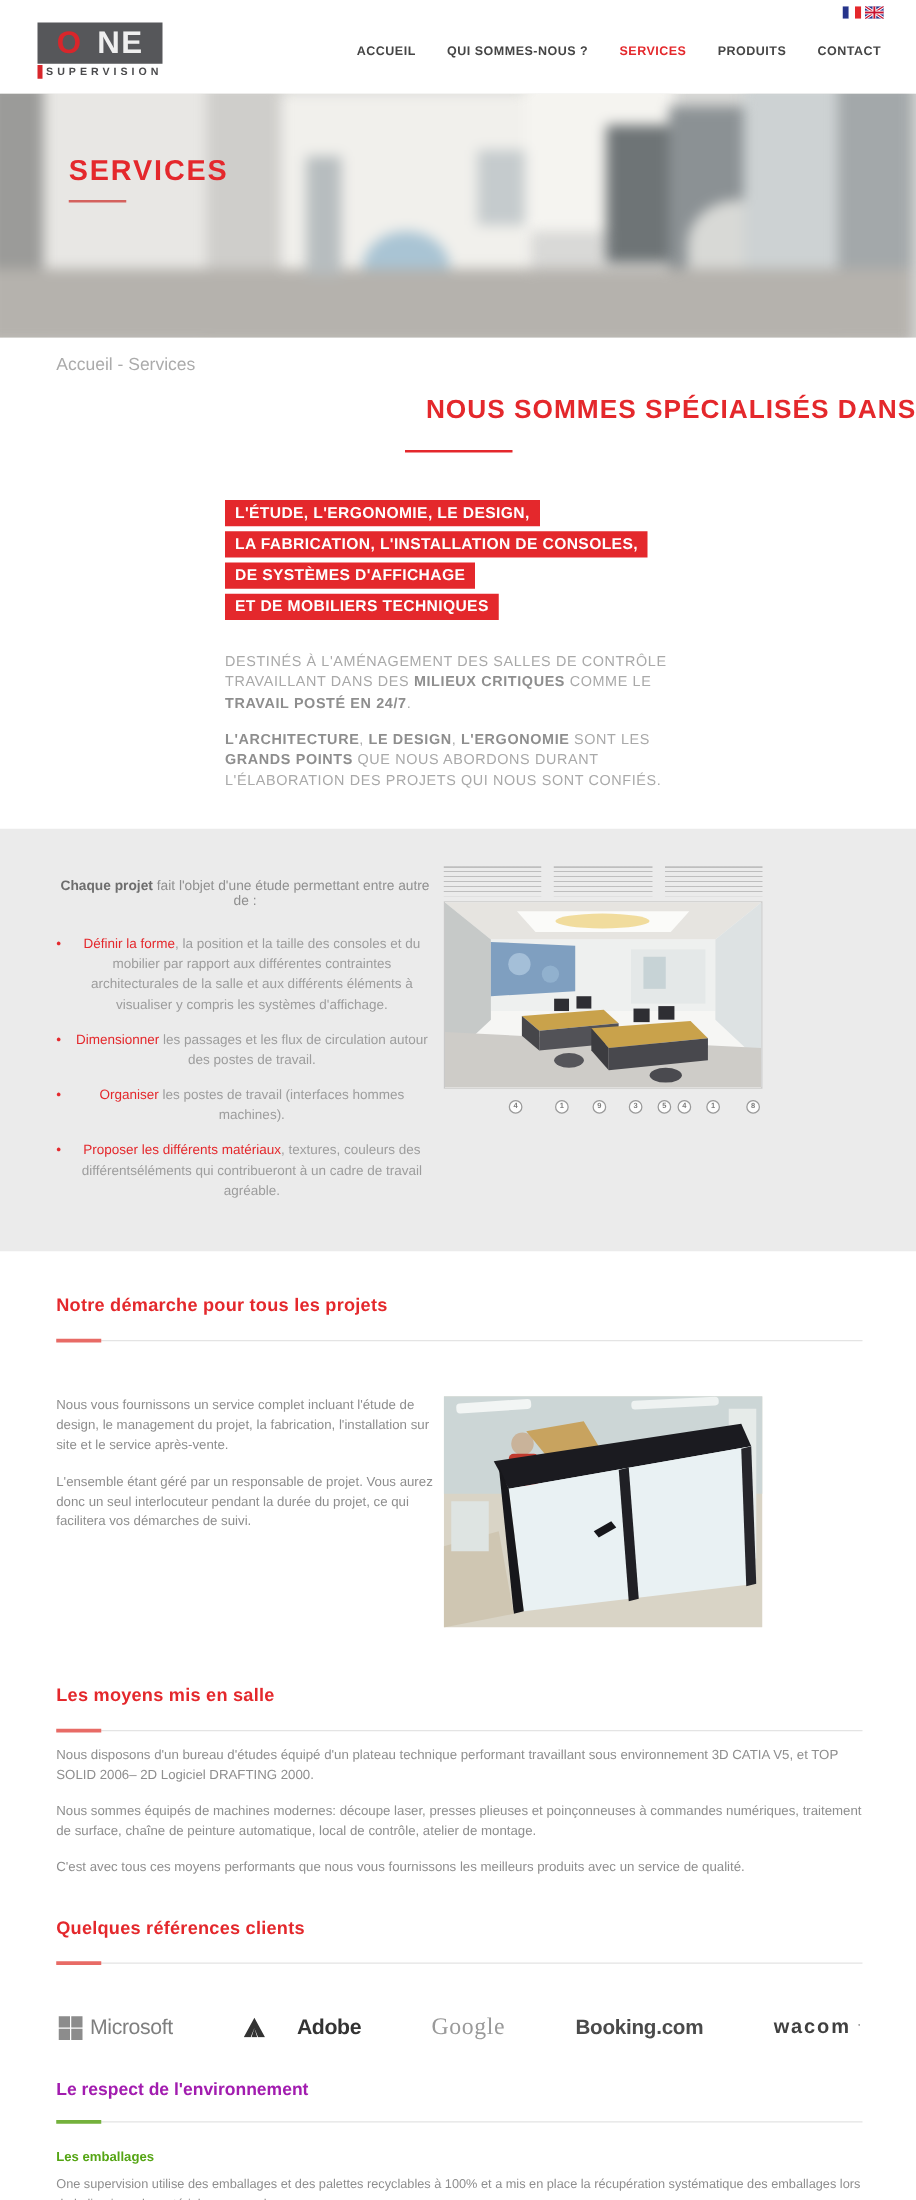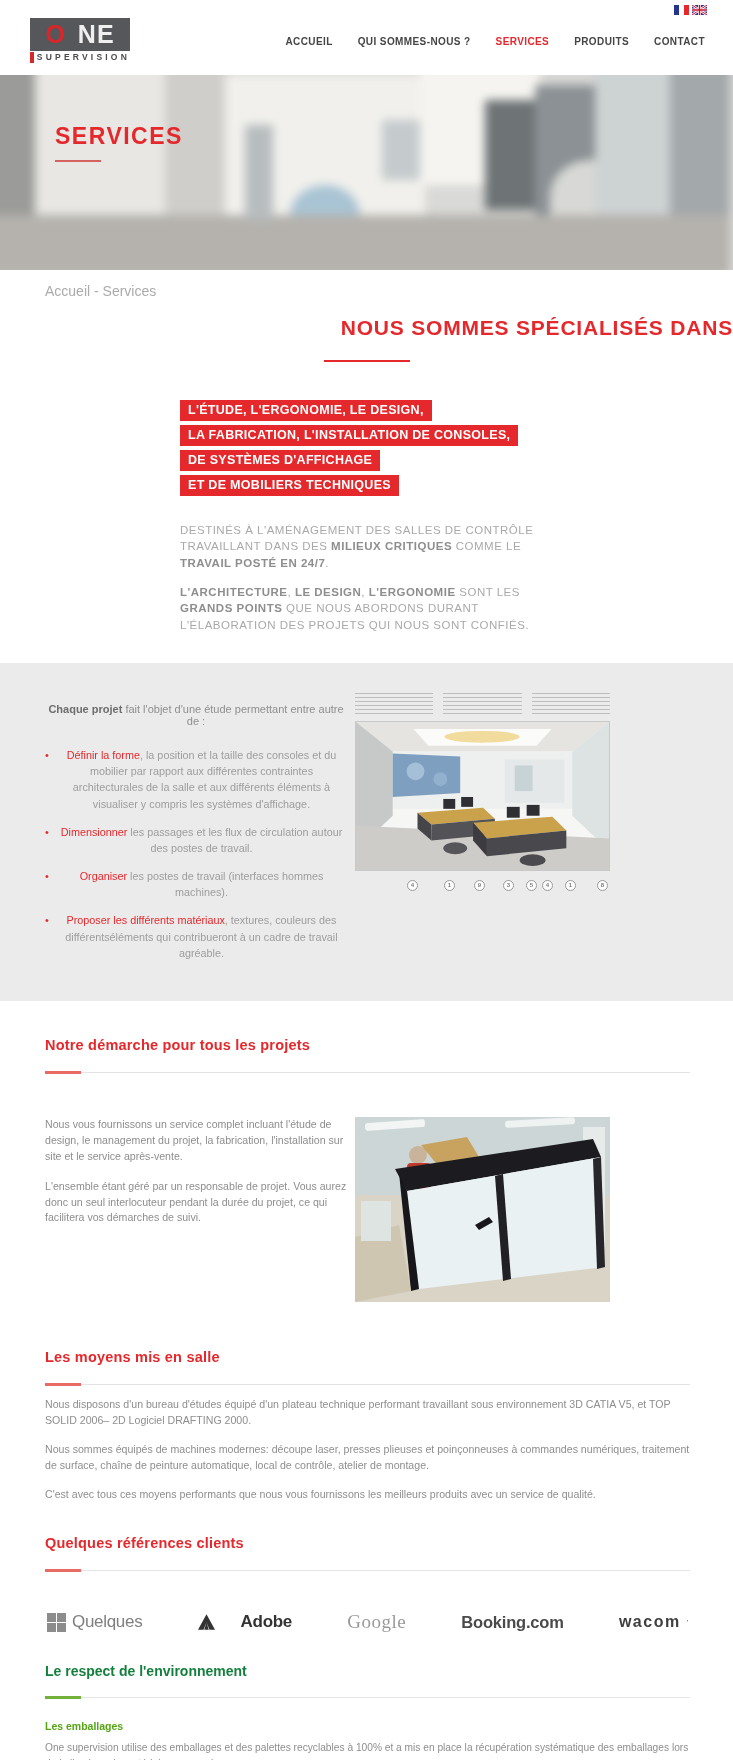--- a/index.html
+++ b/index.html
@@ -89,21 +89,21 @@
   .ms-grid { display:grid; grid-template-columns:9px 9px; grid-template-rows:9px 9px; gap:1px; }
   .ms-grid i { background:#8c8c8c; }
   .ms-text { font-size:17px; color:#7f7f7f; letter-spacing:-0.3px; }
   .adobe-text { font-size:17px; font-weight:bold; color:#333333; letter-spacing:-0.3px;margin-left:20px; }
   .google-text { font-family:"Liberation Serif", serif; font-size:19px; color:#9a9a9a; letter-spacing:0.5px; }
   .booking-text { font-size:16.5px; font-weight:bold; color:#4a4a4a; letter-spacing:-0.2px; }
   .wacom-text { font-size:16px; font-weight:bold; color:#3f3f3f; letter-spacing:1.5px; text-transform:lowercase; }
   .wacom-mark { font-size:7px; color:#3f3f3f; vertical-align:top; }
 
   .env { margin-top:30px; flex:0 0 auto; }
-  .env h2 { color:#15803d; font-size:14px; font-weight:bold; }
+  .env h2 { color:#a21caf; font-size:14px; font-weight:bold; }
   .env-item-title { color:#55a514; font-size:10.5px; font-weight:bold; margin-top:22px; }
   .env-item-text { font-size:10.2px; color:#8e8e8e; line-height:1.5; margin-top:8px; }
   .env .divider { margin-top:18px; }
 </style>
 </head>
 <body>
 
 <header>
   <div class="lang-row">
     <svg class="flag" viewBox="0 0 30 20">
@@ -279,21 +279,21 @@
   <h2 class="sec-h">Quelques références clients</h2>
   <div class="divider"></div>
   <div class="logos-row">
     <div class="logo-item">
       <span class="ms-grid">
           <i></i>
           <i></i>
           <i></i>
           <i></i>
         </span>
-      <span class="ms-text">Quelques</span>
+      <span class="ms-text">Microsoft</span>
     </div>
     <div class="logo-item">
       <svg width="17" height="16" viewBox="0 0 24 22">
         <path d="M12 0 L24 22 H16.2 L12 11.5 L7.8 22 H0 Z M12 11.5 L15.2 22 H8.8 Z" fill="#333333" fill-rule="evenodd"></path>
       </svg>
       <span class="adobe-text">Adobe</span>
     </div>
     <div class="logo-item">
       <span class="google-text">Google</span>
     </div>

